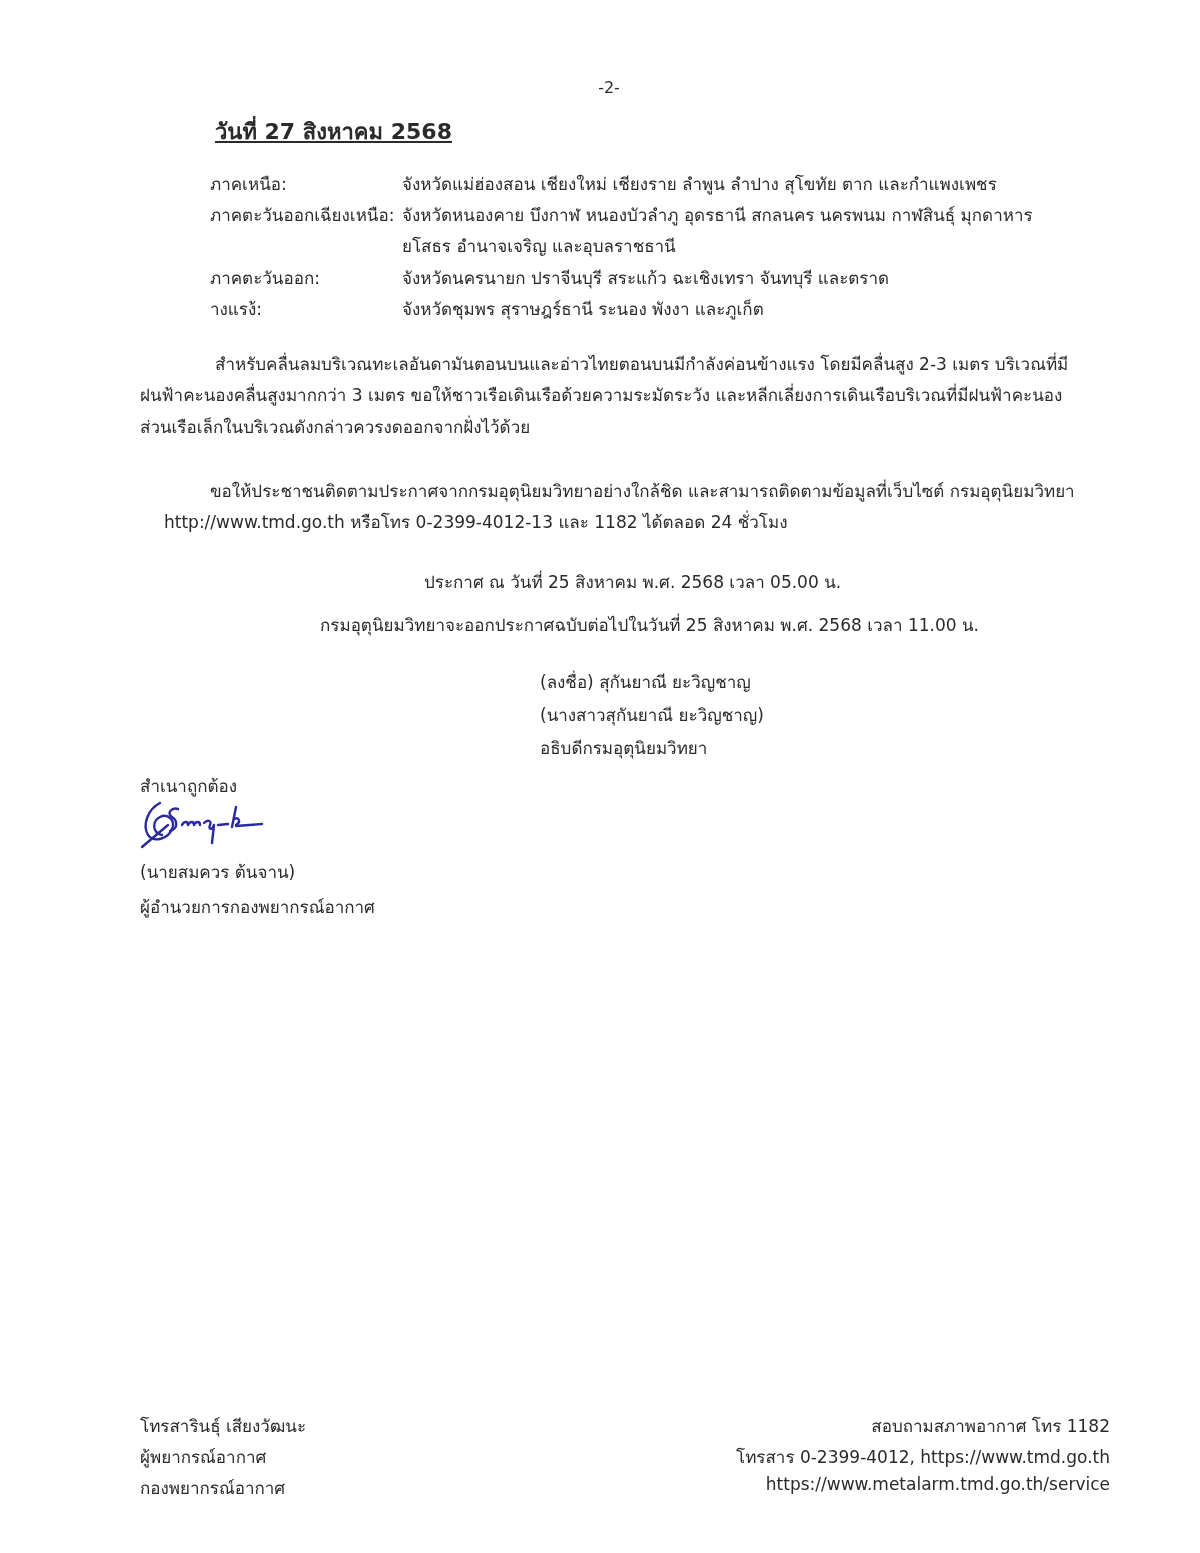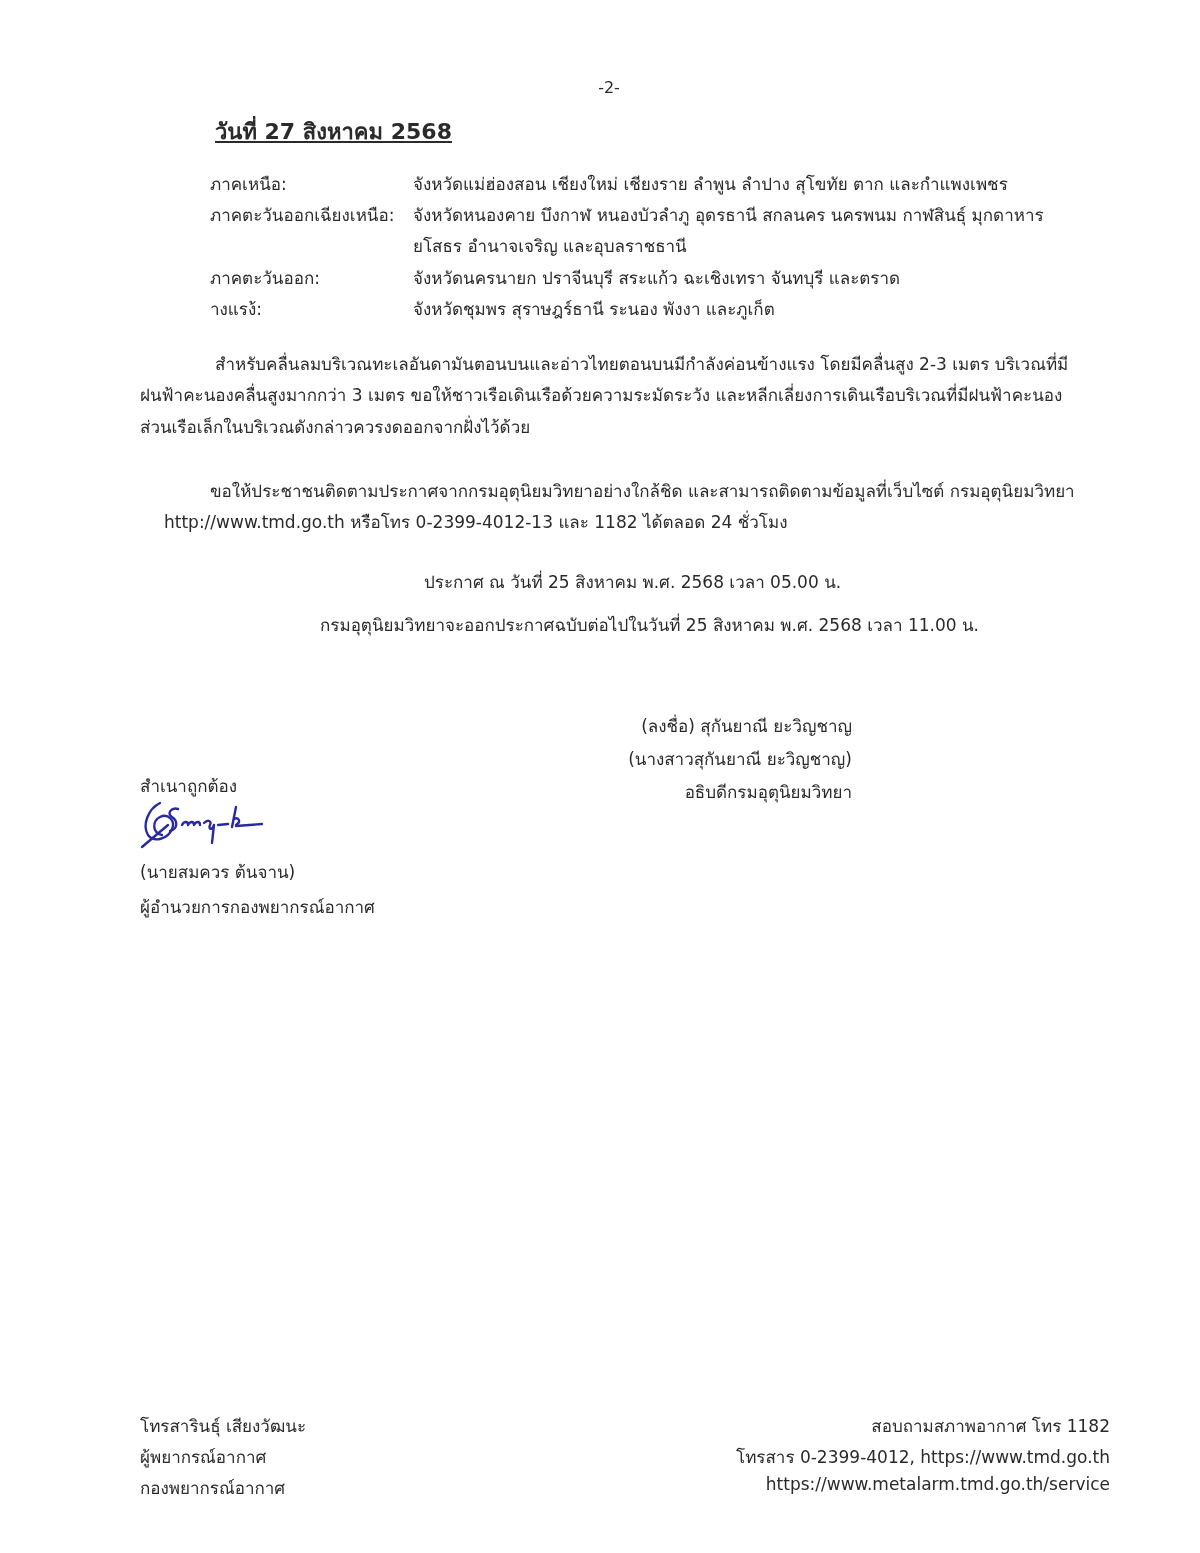--- a/index.html
+++ b/index.html
@@ -6,22 +6,22 @@
   body {
     width: 1200px; height: 1553px; position: relative; overflow: hidden;
     font-family: "DejaVu Sans", "Liberation Sans", sans-serif;
     color: #2a2a2a;
     font-size: 17px;
   }
   .abs { position: absolute; white-space: nowrap; }
   .page-num { top: 78px; left: 0; width: 1218px; text-align: center; font-size: 16px; }
   .date-heading { top: 114px; left: 215px; font-weight: bold; text-decoration: underline; font-size: 22px; }
   .region-label { left: 210px; }
-  .region-value { left: 413px; }
-  .sig-block { left: 552px; width: 300px; text-align: right; margin-top: 44px; }
+  .region-value { left: 402px; }
+  .sig-block { left: 540px; width: 300px; text-align: left; }
   .left-line { left: 140px; }
   .right-line { right: 90px; text-align: left; }
   .signature { left: 138px; top: 795px; width: 130px; height: 60px; }
   .url { letter-spacing: 0; margin-left: 24px; }
 </style>
 </head>
 <body>
 
 <div>
 

